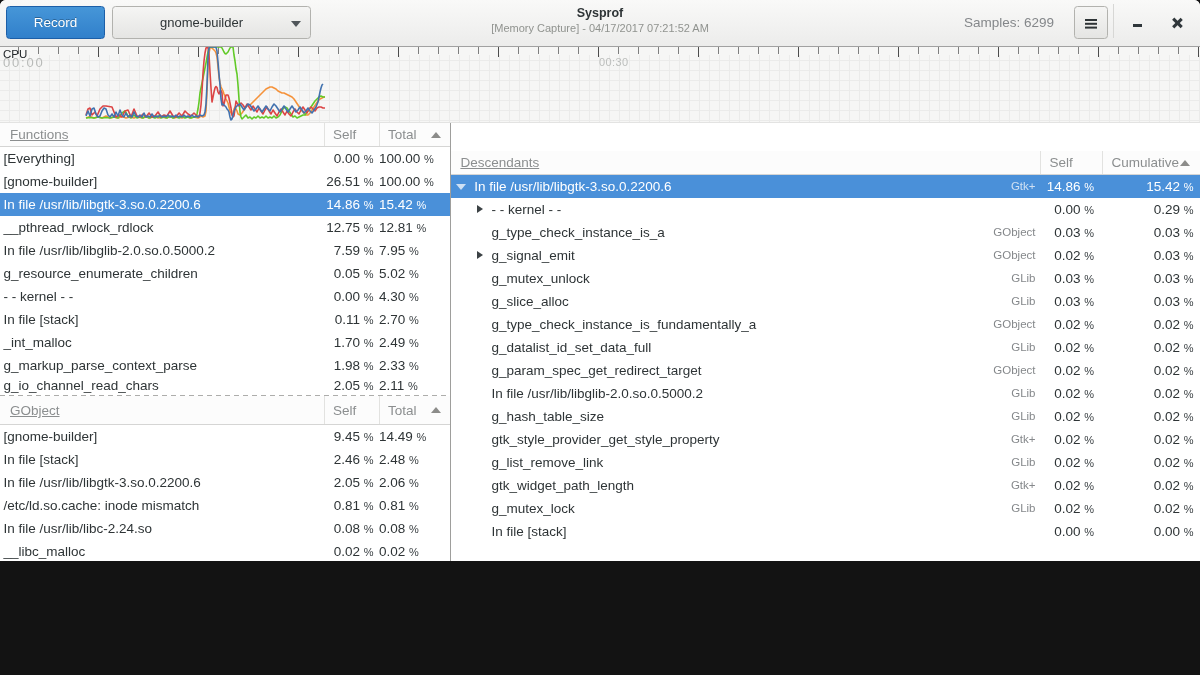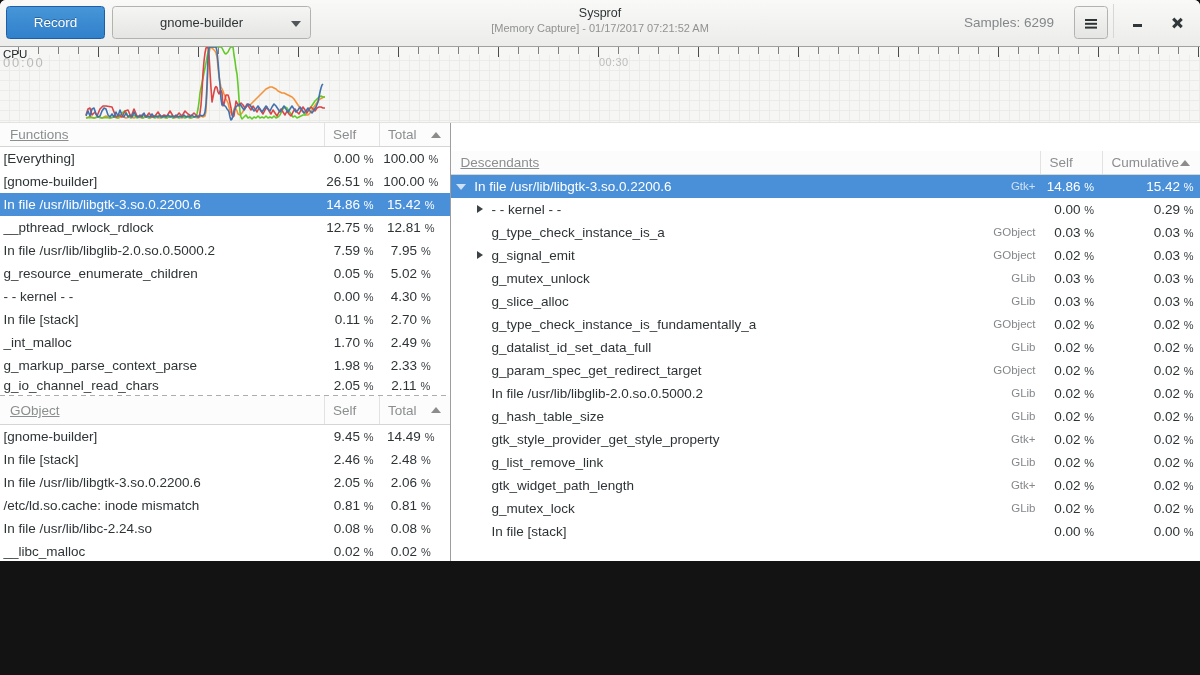--- a/index.html
+++ b/index.html
@@ -18,21 +18,21 @@
   color:#fff; font-size:13.5px; text-align:center; line-height:31px;
   text-shadow:0 -1px rgba(0,0,0,.3); }
 .combo { position:absolute; left:112px; top:6px; width:199px; height:33px; padding-right:20px;
   border-radius:3.5px; border:1px solid #b2b2ae;
   background:linear-gradient(#f5f5f4,#e5e5e3);
   color:#2e3436; font-size:13px; line-height:31px; text-align:center; }
 .combo .arrow { position:absolute; right:9px; top:14px; width:0; height:0;
   border-left:5.5px solid transparent; border-right:5.5px solid transparent;
   border-top:6px solid #50565a; }
 .titlebox { position:absolute; left:400px; top:6px; width:400px; text-align:center; }
-.title { font-size:12.5px; font-weight:normal; color:#2e3436; line-height:15px; }
+.title { font-size:12.5px; font-weight:bold; color:#2e3436; line-height:15px; }
 .subtitle { font-size:11px; color:#90938f; line-height:15px; }
 .samples { position:absolute; right:146px; top:0; height:46px; line-height:46px;
   color:#84878a; font-size:13.5px; }
 .btn-menu { position:absolute; left:1074px; top:6px; width:34px; height:33px;
   border-radius:3.5px; border:1px solid #b2b2ae;
   background:linear-gradient(#f5f5f4,#e5e5e3); }
 .btn-menu .bars { position:absolute; left:10px; top:11.5px; width:12px; height:2.6px;
   background:#2e3436; box-shadow:0 3.8px 0 #2e3436, 0 7.6px 0 #2e3436; }
 .hsep { position:absolute; left:1113px; top:4px; width:1px; height:34px; background:#d7d7d5; }
 .minimize { position:absolute; left:1132.5px; top:24.2px; width:9.5px; height:3px; background:#30373b; }
@@ -61,21 +61,21 @@
 
 .row { position:relative; height:23px; line-height:23px; font-size:13.5px; color:#2e3436;
   white-space:nowrap; }
 .row.sel { background:#4a90d9; color:#fff; }
 .pct { font-size:11px; color:#3c4245; }
 .row.sel .pct { color:#fff; }
 
 
 .lname { position:absolute; left:3.5px; top:0; }
 .lself { position:absolute; left:324px; width:49.5px; top:0; text-align:right; }
-.ltotal { position:absolute; left:379px; width:63.5px; top:0; text-align:center; }
+.ltotal { position:absolute; left:379px; width:63.5px; top:0; text-align:left; }
 
 
 .rcat  { position:absolute; right:164.5px; top:0; font-size:11.5px; color:#85888b; }
 .row.sel .rcat { color:#cfe0f3; }
 .rself { position:absolute; right:106px; top:0; text-align:right; }
 .rcum  { position:absolute; right:6.5px; top:0; text-align:right; }
 .exp { position:absolute; top:8.5px; width:0; height:0; }
 .exp.down { border-left:5.5px solid transparent; border-right:5.5px solid transparent;
   border-top:6.5px solid #cde0f4; }
 .exp.right { border-top:4.8px solid transparent; border-bottom:4.8px solid transparent;
@@ -85,21 +85,21 @@
   background:repeating-linear-gradient(90deg,#adadab 0 5px,transparent 5px 9px); }
 </style>
 </head>
 <body>
 <div class="win">
   <div class="headerbar">
     <div class="btn-record">Record</div>
     <div class="combo">gnome-builder<span class="arrow"></span></div>
     <div class="titlebox">
       <div class="title">Sysprof</div>
-      <div class="subtitle">[Memory Capture] - 01/17/2017 07:21:52 AM</div>
+      <div class="subtitle">[Memory Capture] - 04/17/2017 07:21:52 AM</div>
     </div>
     <div class="samples">Samples: 6299</div>
     <div class="btn-menu">
         <div class="bars"></div>
       </div>
     <div class="hsep"></div>
     <div class="minimize"></div>
     <div class="close"></div>
   </div>
 

